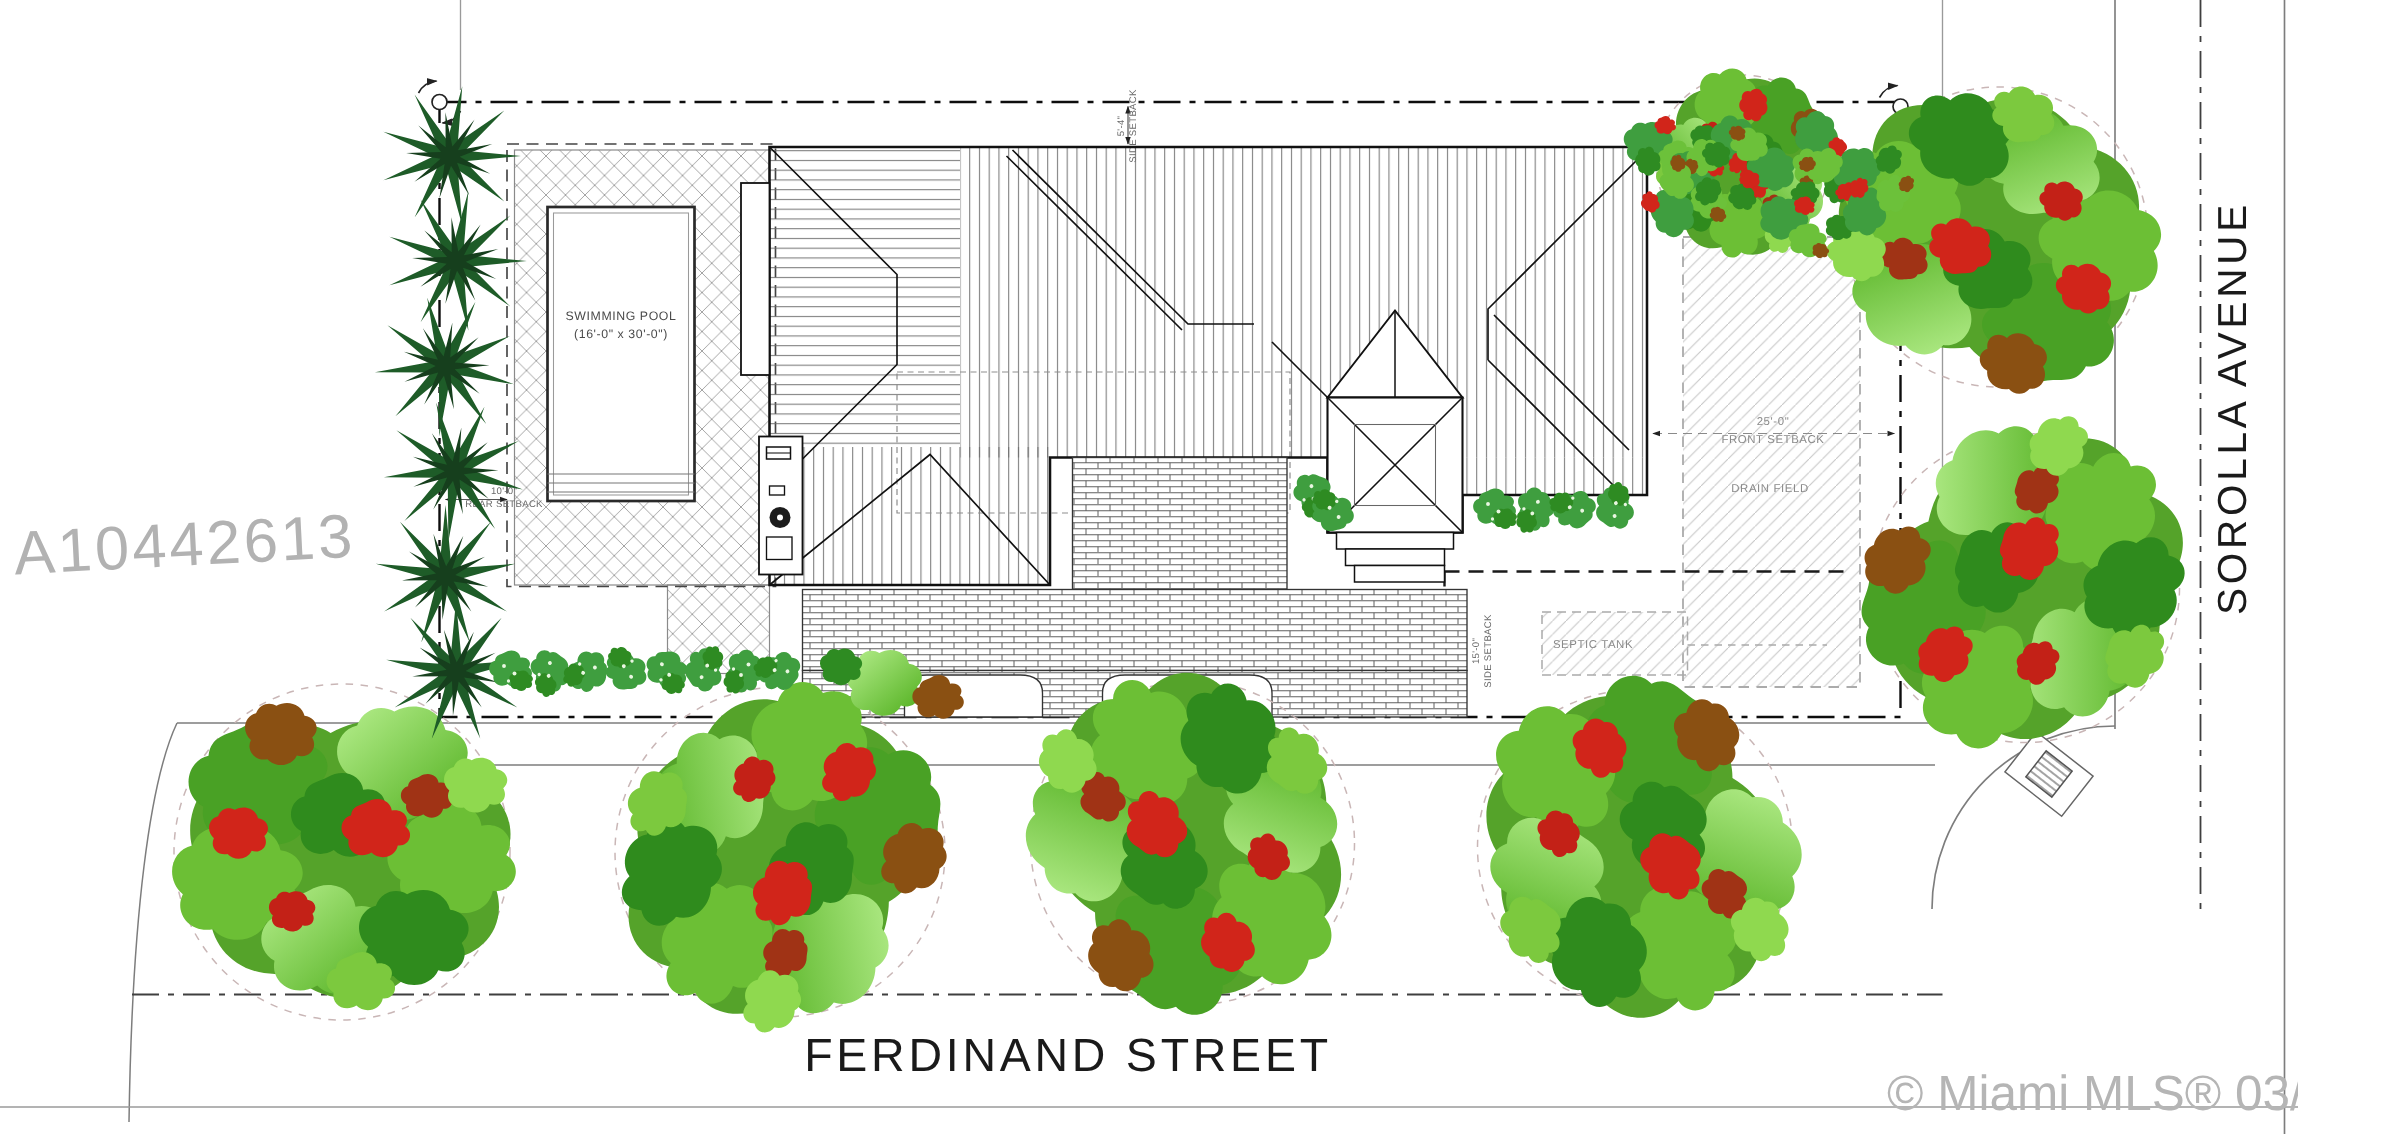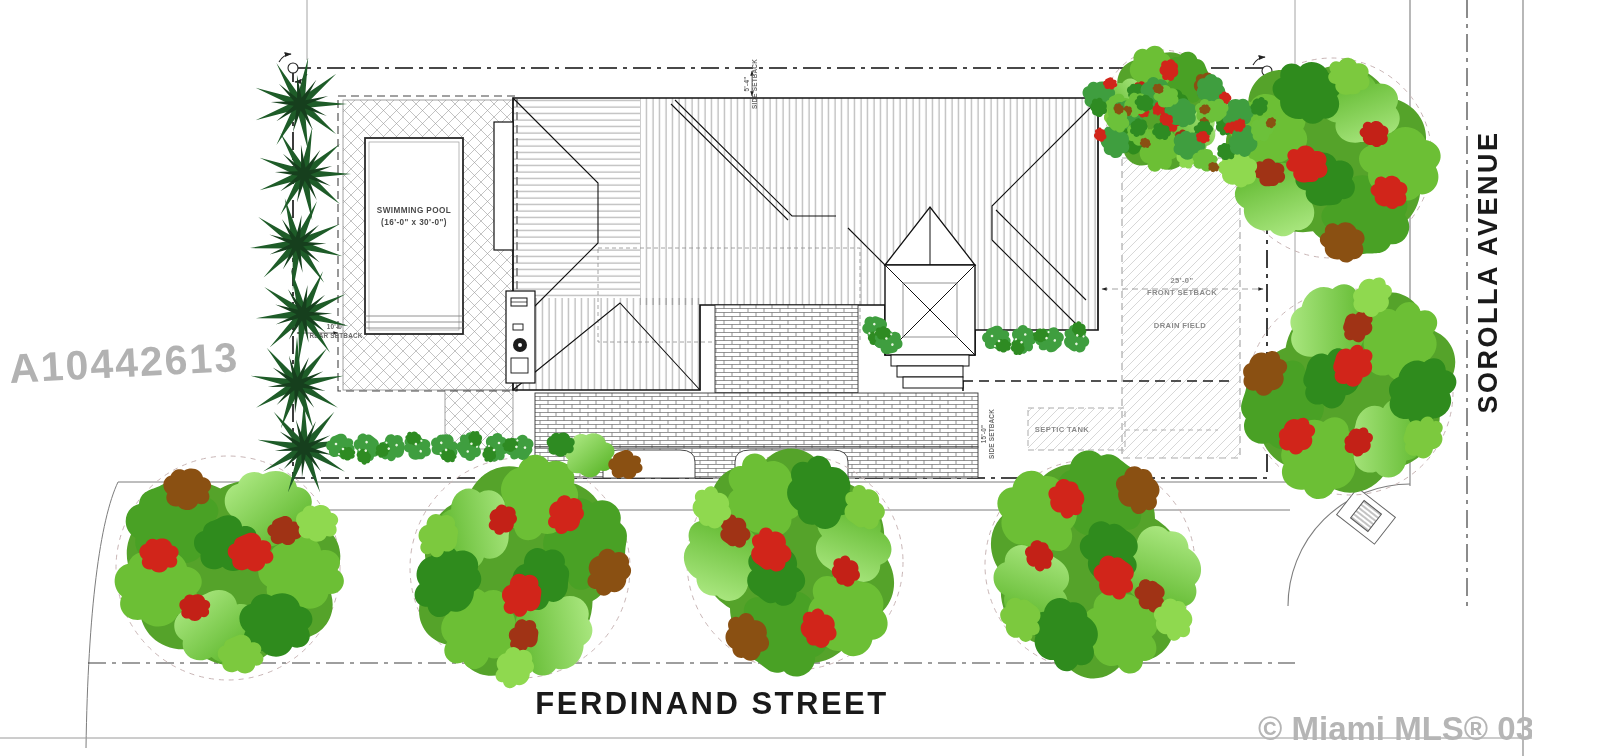--- a/index.html
+++ b/index.html
@@ -1,17 +1,17 @@
 <!DOCTYPE html>
 <html><head>
 <meta charset="utf-8">
 <style>
   html,body{margin:0;padding:0;background:#fff;}
   .stage{position:relative;width:1532px;height:756px;background:#ffffff;overflow:hidden;
-         font-family:"Liberation Sans",sans-serif;font-weight:bold;}
+         font-family:"Liberation Sans",sans-serif;}
   .stage svg{position:absolute;left:0;top:0;}
   svg text{font-family:"Liberation Sans","DejaVu Sans",sans-serif;}
   .street-label{font-size:31px;fill:#1a1a1a;letter-spacing:2.5px;text-anchor:middle;}
   .lbl{font-size:7.6px;fill:#8a8a8a;letter-spacing:.4px;text-anchor:middle;}
   .lbl-dark{font-size:8.2px;fill:#4a4a4a;letter-spacing:.4px;text-anchor:middle;}
   .lbl-tiny{font-size:6.4px;fill:#6a6a6a;letter-spacing:.2px;text-anchor:middle;}
   .wm-id{position:absolute;left:8px;top:346px;font-size:41px;color:#b2b2b2;
          letter-spacing:2px;transform:rotate(-3deg);transform-origin:left top;}
   .wm-mls{position:absolute;left:1258px;top:710px;font-size:33px;color:#b5b5b5;white-space:nowrap;}
 </style>

